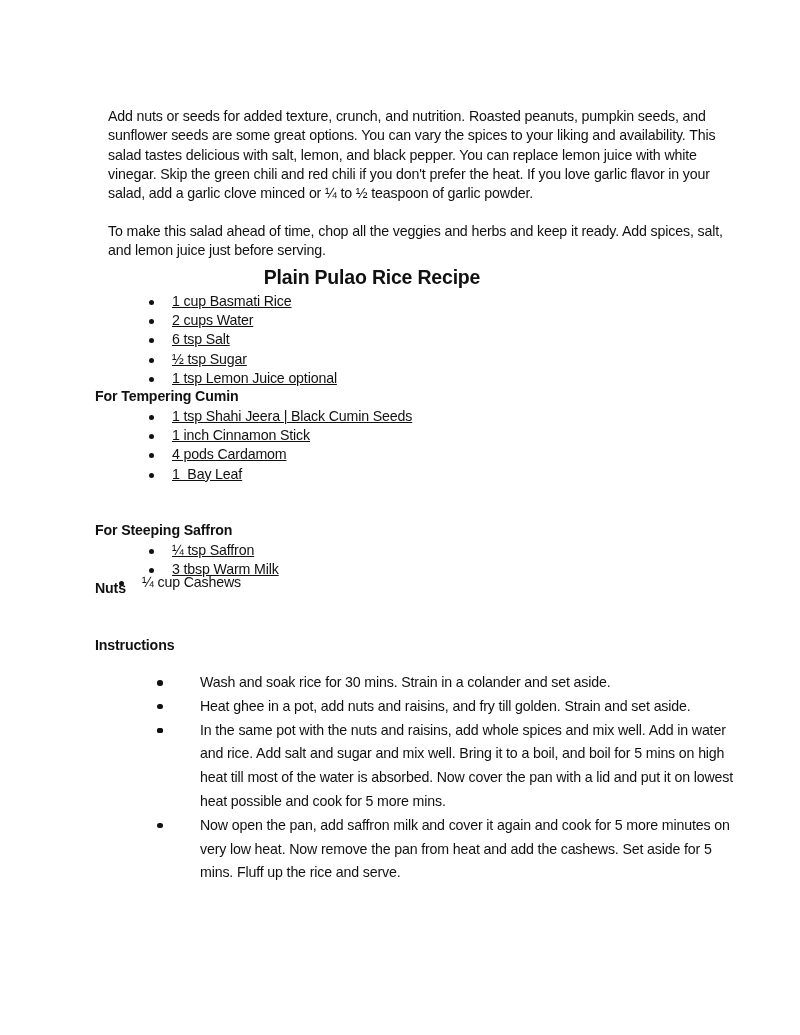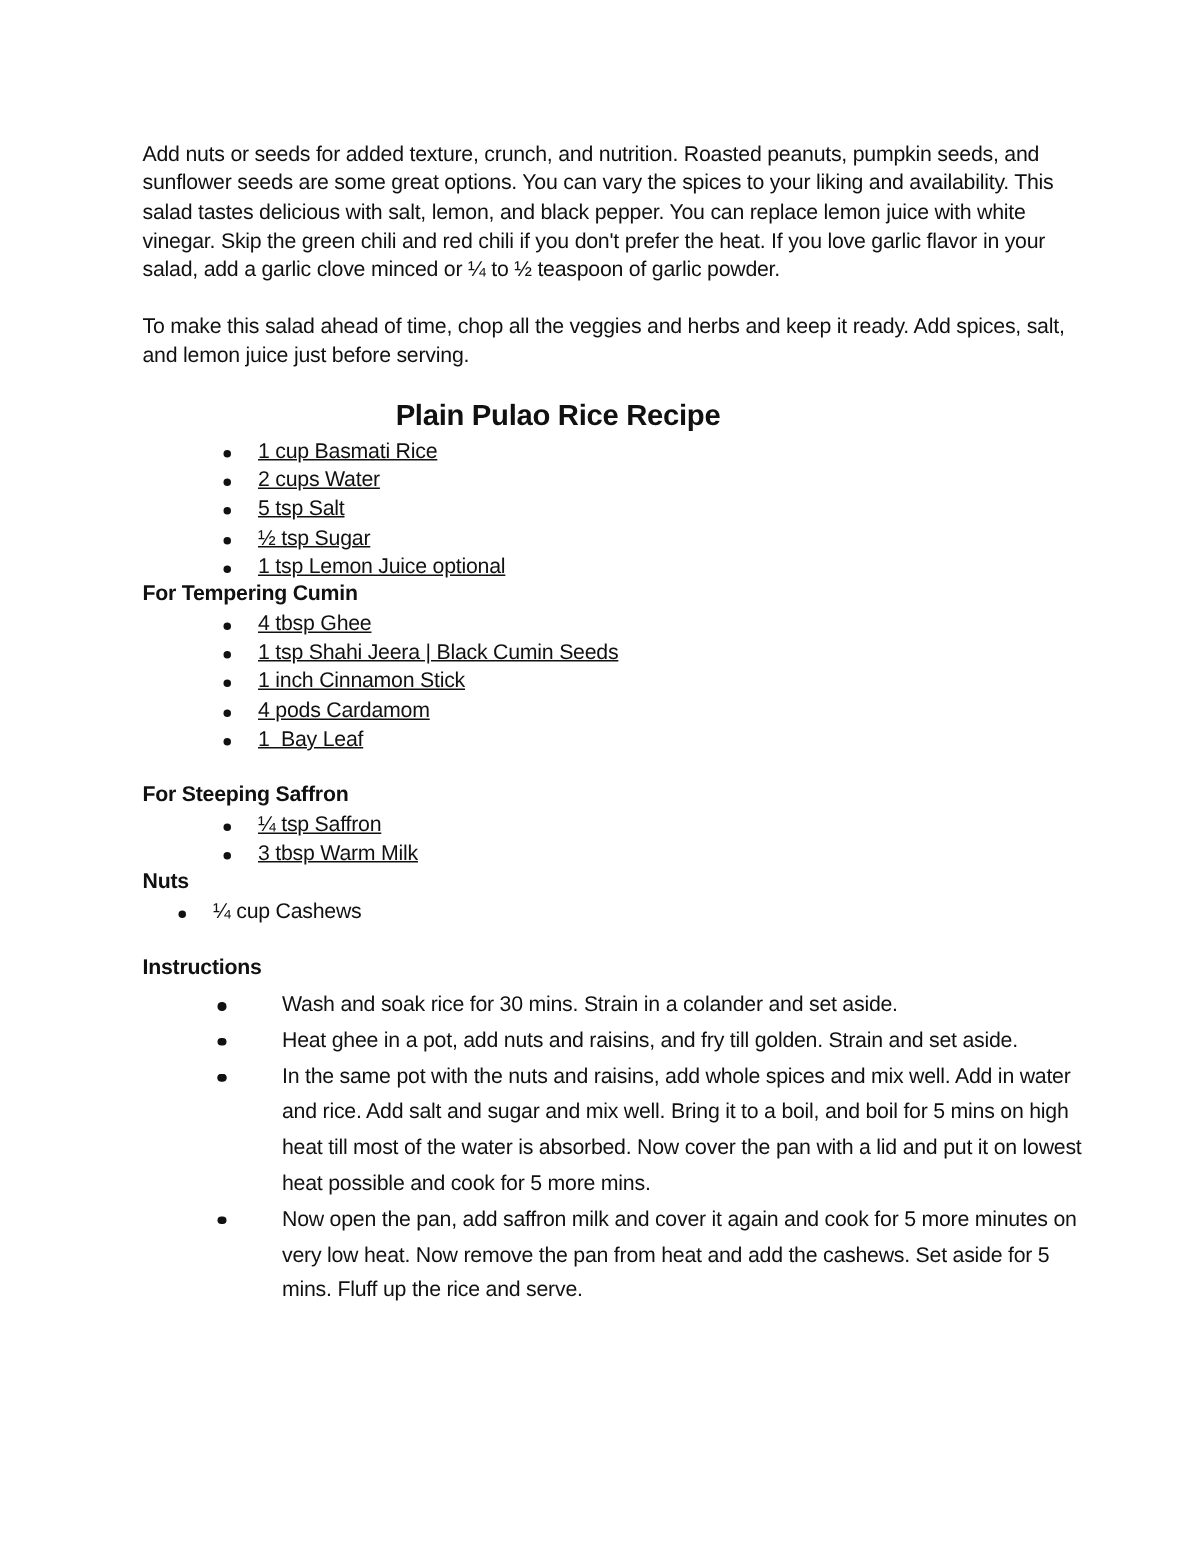--- a/index.html
+++ b/index.html
@@ -4,21 +4,21 @@
   <style>
     html, body { margin: 0; padding: 0; background: #ffffff; }
     body {
       width: 800px; height: 1035px; overflow: hidden; position: relative;
       font-family: "Liberation Sans", "DejaVu Sans", sans-serif;
       color: #111111;
     }
     .page { position: absolute; left: 0; top: 0; width: 800px; height: 1035px; }
     .para {
       position: absolute; left: 95px; width: 620px;
-      font-size: 14.2px; line-height: 19.3px; margin: 0;
+      font-size: 14.2px; line-height: 19.3px; margin: 13px;
       letter-spacing: -0.15px;
     }
     #p1 { top: 94px; }
     #p2 { top: 209px; }
     .title {
       position: absolute; left: 0; width: 744px; top: 266px; text-align: center;
       font-size: 19.5px; font-weight: bold; margin: 0; letter-spacing: -0.2px;
     }
     .list { position: absolute; margin: 0; padding: 0; list-style: none; }
     .list li {
@@ -34,51 +34,50 @@
     .heading {
       position: absolute; left: 95px; font-size: 14.2px; font-weight: bold;
       margin: 0; letter-spacing: -0.15px;
     }
     #list-main { top: 292px; }
     #h-tempering { top: 388px; }
     #list-tempering { top: 407px; }
     #h-saffron { top: 522px; }
     #list-saffron { top: 541px; }
     #h-nuts { top: 580px; }
-    #list-nuts { top: 599px; left: 142px; }
+    #list-nuts { top: 573px; left: 142px; }
     #list-nuts .bullet { left: -23px; }
     #h-instructions { top: 637px; }
-    .steps { position: absolute; left: 188px; top: 659px; width: 540px; margin: 0; padding: 0; list-style: none; }
+    .steps { position: absolute; left: 188px; top: 659px; width: 540px; margin: 12px; padding: 0; list-style: none; }
     .steps li {
       position: relative; font-size: 14.2px; line-height: 23.8px;
       letter-spacing: -0.15px;
     }
     .steps .bullet { left: -43px; top: 9px; width: 5.5px; height: 5.5px; }
   </style>
 </head>
 <body>
 
 <div class="page">
 
   <p class="para" id="p1">Add nuts or seeds for added texture, crunch, and nutrition. Roasted peanuts, pumpkin seeds, and sunflower seeds are some great options. You can vary the spices to your liking and availability. This salad tastes delicious with salt, lemon, and black pepper. You can replace lemon juice with white vinegar. Skip the green chili and red chili if you don't prefer the heat. If you love garlic flavor in your salad, add a garlic clove minced or ¼ to ½ teaspoon of garlic powder.</p>
   <p class="para" id="p2">To make this salad ahead of time, chop all the veggies and herbs and keep it ready. Add spices, salt, and lemon juice just before serving.</p>
 
   <h1 class="title">Plain Pulao Rice Recipe</h1>
 
   <ul class="list l1" id="list-main">
     <li><span class="bullet"></span><span>1 cup Basmati Rice</span></li>
     <li><span class="bullet"></span><span>2 cups Water</span></li>
-    <li><span class="bullet"></span><span>5 tsp Salt</span></li>
+    <li><span class="bullet"></span><span>6 tsp Salt</span></li>
     <li><span class="bullet"></span><span>½ tsp Sugar</span></li>
     <li><span class="bullet"></span><span>1 tsp Lemon Juice optional</span></li>
   </ul>
 
   <h2 class="heading" id="h-tempering">For Tempering Cumin</h2>
   <ul class="list l1" id="list-tempering">
-    <li><span class="bullet"></span><span>4 tbsp Ghee</span></li>
     <li><span class="bullet"></span><span>1 tsp Shahi Jeera | Black Cumin Seeds</span></li>
     <li><span class="bullet"></span><span>1 inch Cinnamon Stick</span></li>
     <li><span class="bullet"></span><span>4 pods Cardamom</span></li>
     <li style="white-space:pre"><span class="bullet"></span><span>1  Bay Leaf</span></li>
   </ul>
 
   <h2 class="heading" id="h-saffron">For Steeping Saffron</h2>
   <ul class="list l1" id="list-saffron">
     <li><span class="bullet"></span><span>¼ tsp Saffron</span></li>
     <li><span class="bullet"></span><span>3 tbsp Warm Milk</span></li>

